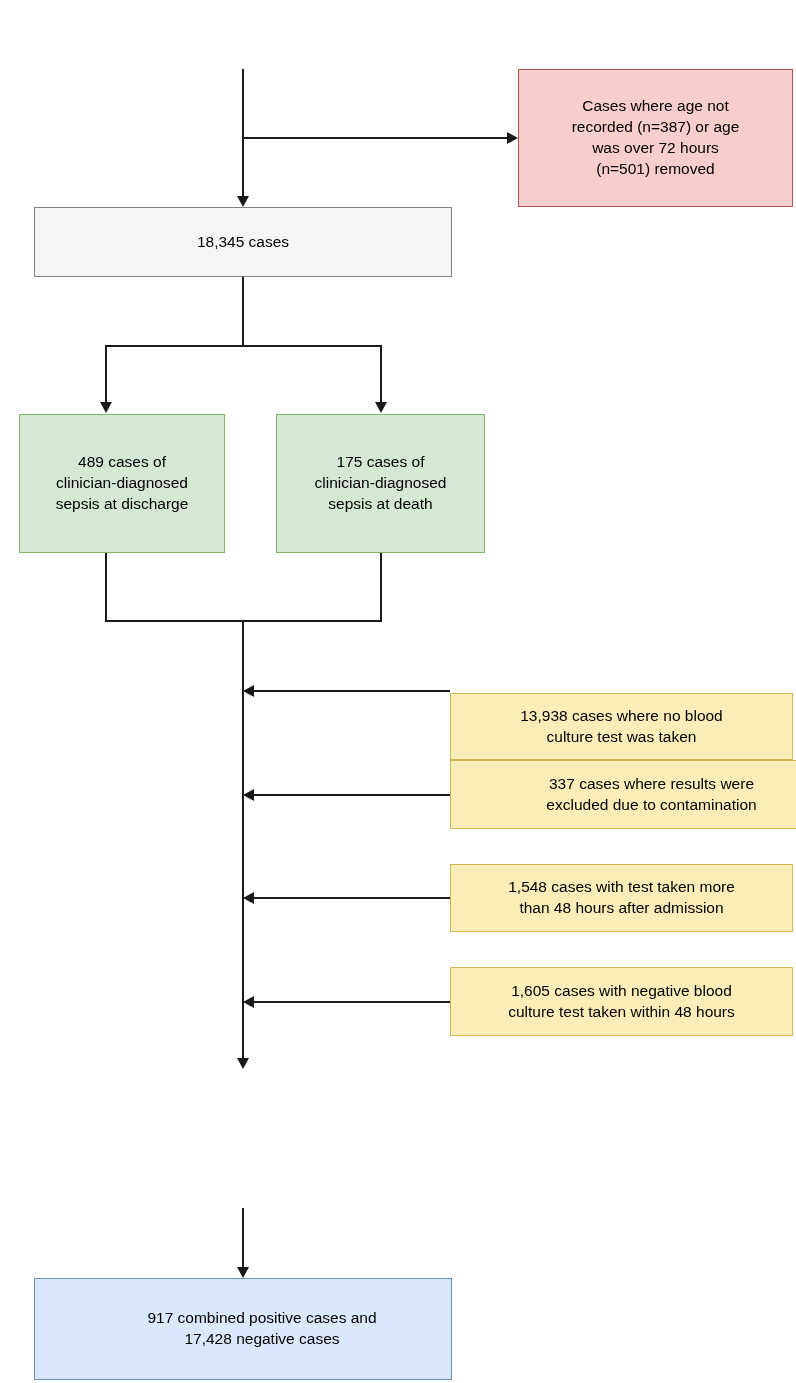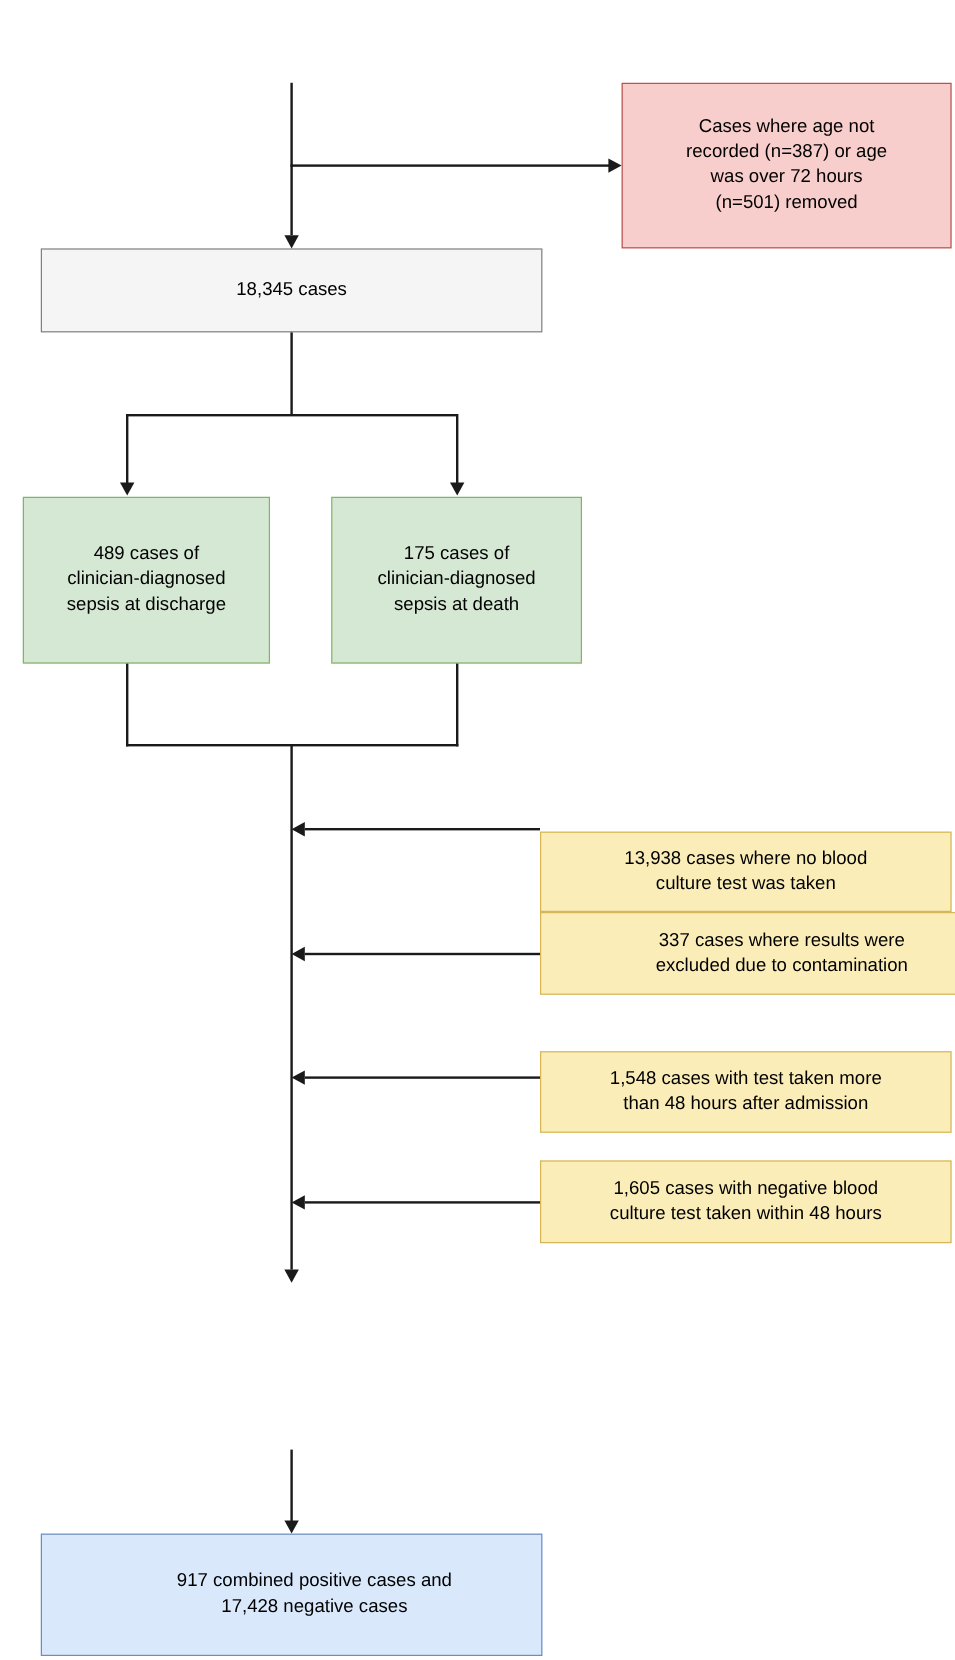--- a/index.html
+++ b/index.html
@@ -86,21 +86,21 @@
   <div class="node node-green" style="left:276px; top:414px; width:209px; height:139px;">175 cases of
 clinician-diagnosed
 sepsis at death</div>
 
   <div class="node node-yellow" style="left:450px; top:657px; width:343px; height:67px;margin-top:36px;">13,938 cases where no blood
 culture test was taken</div>
 
   <div class="node node-yellow" style="left:450px; top:760px; width:403px; height:69px;">337 cases where results were
 excluded due to contamination</div>
 
-  <div class="node node-yellow" style="left:450px; top:864px; width:343px; height:68px;margin-top:12px;">1,548 cases with test taken more
+  <div class="node node-yellow" style="left:450px; top:864px; width:343px; height:68px;">1,548 cases with test taken more
 than 48 hours after admission</div>
 
   <div class="node node-yellow" style="left:450px; top:967px; width:343px; height:69px;">1,605 cases with negative blood
 culture test taken within 48 hours</div>
 
 
   <div class="node node-blue" style="left:34px; top:1278px; width:418px; height:102px;padding-left:44px;">917 combined positive cases and
 17,428 negative cases</div>
 
   <div class="edge-v" style="left:242px; top:69px; height:127px;"></div>

